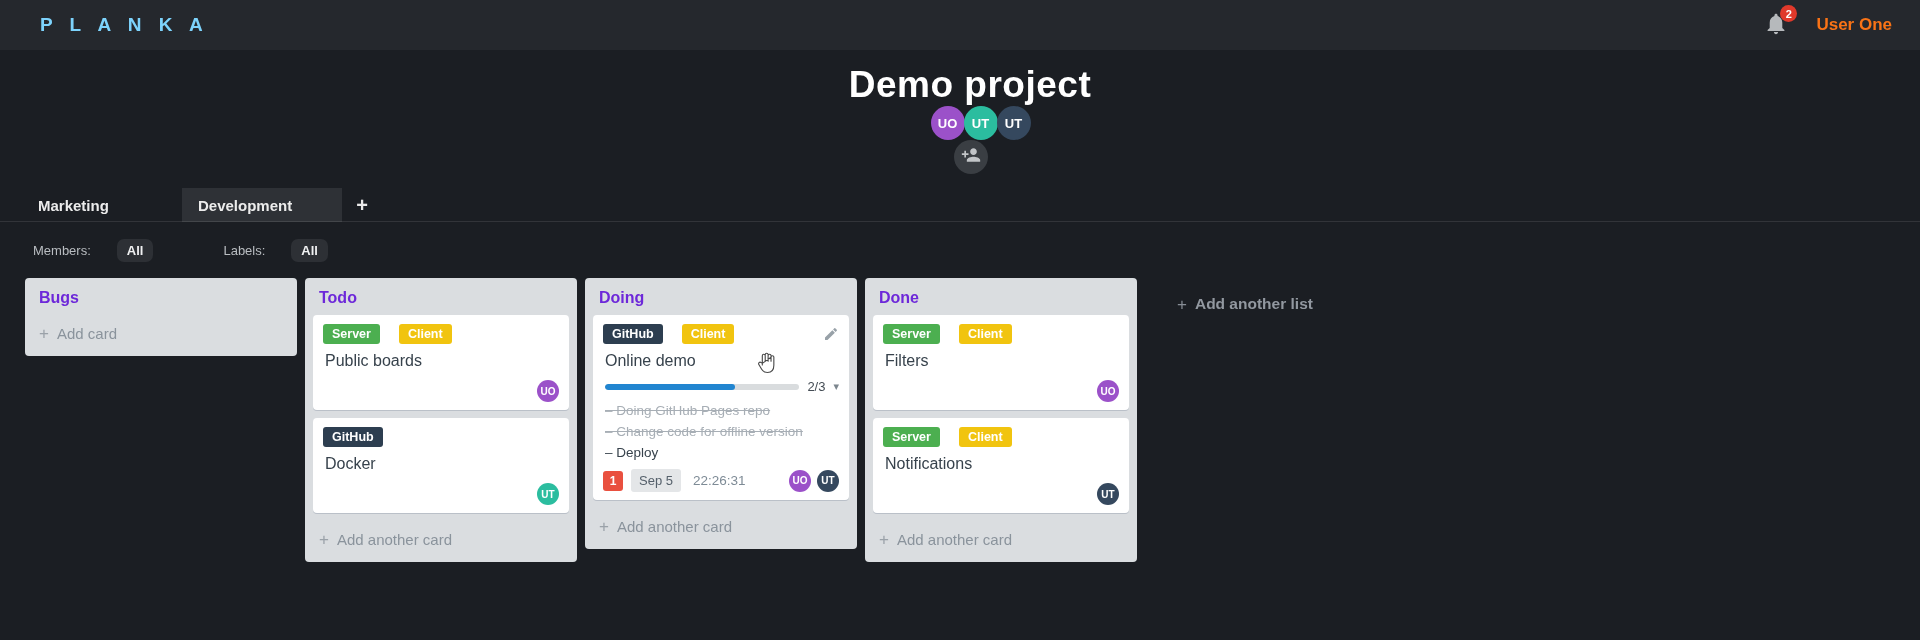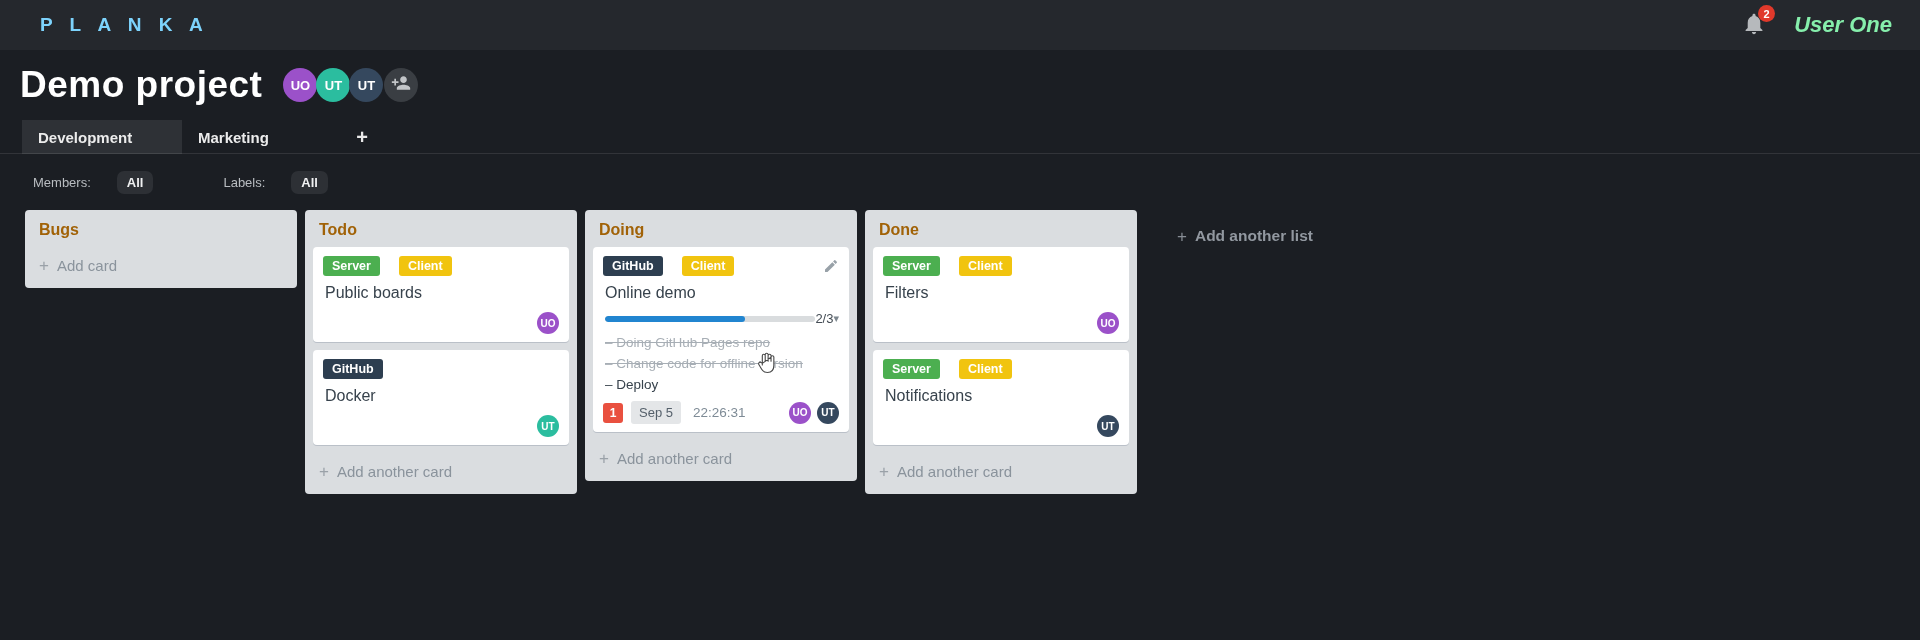--- a/index.html
+++ b/index.html
@@ -6,24 +6,24 @@
   html,body { width:1920px; height:640px; overflow:hidden; }
   body { background:#1b1e23; font-family:"Liberation Sans", sans-serif; color:#fff; position:relative; }
 
   
   .topbar { height:50px; background:#25282d; display:flex; align-items:center; padding:0 28px 0 40px; }
   .logo { font-size:19px; font-weight:bold; letter-spacing:6px; color:#7dd3fc; }
   .topbar-right { margin-left:auto; display:flex; align-items:center; gap:26px; }
   .bell-wrap { position:relative; width:26px; height:26px; cursor:pointer; }
   .bell-badge { position:absolute; top:-7px; right:-7px; min-width:17px; height:17px; border-radius:9px;
     background:#e0392b; color:#fff; font-size:11px; font-weight:bold; display:flex; align-items:center; justify-content:center; padding:0 4px; }
-  .user-name { font-size:22px; font-weight:bold; color:#86efac;font-style:italic; }
-
-  
-  .project-row { display:flex; align-items:center; margin:14px 0 0 20px; }
+  .user-name { font-size:17px; font-weight:bold; color:#f97316; }
+
+  
+  .project-row { display:flex; align-items:center; margin:14px 0 0 20px;flex-direction:column; }
   .project-title { font-size:37px; font-weight:bold; color:#fff; letter-spacing:0.5px; }
   .members-row { display:flex; align-items:center; margin-left:22px; }
   .avatar { width:34px; height:34px; border-radius:50%; display:flex; align-items:center; justify-content:center;
     font-size:13px; font-weight:bold; color:#fff; margin-left:-1px; cursor:pointer; }
   .add-member-btn { width:34px; height:34px; border-radius:50%; background:#3a3e43; display:flex; align-items:center; justify-content:center; margin-left:1px; cursor:pointer; }
 
   
   .tabbar { display:flex; align-items:stretch; margin:14px 0 0 22px; height:34px; position:relative; }
   .tabbar::after { content:""; position:absolute; left:-22px; right:-1920px; bottom:0; height:1px; background:rgba(255,255,255,0.10); }
   .tab { width:160px; display:flex; align-items:center; padding-left:16px; font-size:15px; font-weight:bold; color:#ececec; cursor:pointer; }
@@ -32,30 +32,30 @@
 
   
   .filterbar { display:flex; align-items:center; margin:17px 0 0 33px; gap:24px; font-size:13px; color:#b9bdc1; }
   .filter-label { margin-right:2px; }
   .filter-value { background:#2d3035; color:#f0f1f2; font-weight:bold; padding:4px 10px; border-radius:7px; cursor:pointer; }
   .filter-gap { width:22px; }
 
   
   .board { display:flex; align-items:flex-start; margin:16px 0 0 25px; }
   .list { width:272px; background:#dadde0; border-radius:4px; margin-right:8px; flex:none; }
-  .list-header { padding:11px 14px 8px 14px; font-size:16px; font-weight:bold; color:#a16207; cursor:pointer; }
+  .list-header { padding:11px 14px 8px 14px; font-size:16px; font-weight:bold; color:#6d28d9; cursor:pointer; }
   .cards { padding:0 8px; }
   .card { background:#fff; border-radius:4px; box-shadow:0 1px 0 rgba(9,30,66,.15); padding:8px 10px 8px 10px; margin-bottom:8px; cursor:pointer; position:relative; }
   .card-labels { display:flex; align-items:center; gap:19px; min-height:22px; }
   .chip { border-radius:3px; color:#fff; font-size:12.5px; font-weight:bold; padding:4px 9px; line-height:1; }
   .edit-pencil { margin-left:auto; display:flex; align-items:flex-start; cursor:pointer; }
   .card-title { font-size:16px; color:#37424c; margin:7px 0 4px 2px; }
   .avatar-row { display:flex; justify-content:flex-end; margin-top:10px; }
   .card .avatar.small { width:22px; height:22px; font-size:10px; margin-left:-2px; }
-  .progress-row { display:flex; align-items:center; margin:9px 0 6px 2px; }
+  .progress-row { display:flex; align-items:center; margin:9px 0 6px 2px; gap:8px; }
   .progress-track { flex:1; height:6px; border-radius:3px; background:#d9dcde; overflow:hidden; }
   .progress-fill { height:100%; border-radius:3px; }
   .progress-text { font-size:13px; color:#444c54; }
   .progress-caret { font-size:11px; color:#7c868e; cursor:pointer; }
   .task-list { list-style:none; margin:2px 0 6px 2px; }
   .task-list li { font-size:13.5px; line-height:17px; padding:2px 0; color:#37424c; }
   .task-list li.done { color:#a7aeb5; text-decoration:line-through; }
   .card-bottom { display:flex; align-items:center; gap:8px; margin-top:6px; }
   .notif-badge { min-width:20px; height:20px; border-radius:3px; color:#fff; font-size:12px; font-weight:bold; display:flex; align-items:center; justify-content:center; padding:0 5px; }
   .due-badge { background:#e4e6e8; color:#55606b; font-size:13px; border-radius:3px; padding:4px 8px; }
@@ -96,22 +96,22 @@
   <div class="add-member-btn">
     <span>
       <svg viewBox="0 0 24 24" width="20" height="20">
           <path fill="#c2c5c8" d="M15 12c2.21 0 4-1.79 4-4s-1.79-4-4-4-4 1.79-4 4 1.79 4 4 4zm-9-2V7H4v3H1v2h3v3h2v-3h3v-2H6zm9 4c-2.67 0-8 1.34-8 4v2h16v-2c0-2.66-5.33-4-8-4z"></path>
         </svg>
     </span>
   </div>
 </div>
 
 <div class="tabbar">
+  <div class="tab">Marketing</div>
   <div class="tab active">Development</div>
-  <div class="tab">Marketing</div>
   <div class="tab-add">+</div>
 </div>
 
 <div class="filterbar">
   <span class="filter-label">Members:</span>
   <span class="filter-value">All</span>
   <span class="filter-gap"></span>
   <span class="filter-label">Labels:</span>
   <span class="filter-value">All</span>
 </div>

